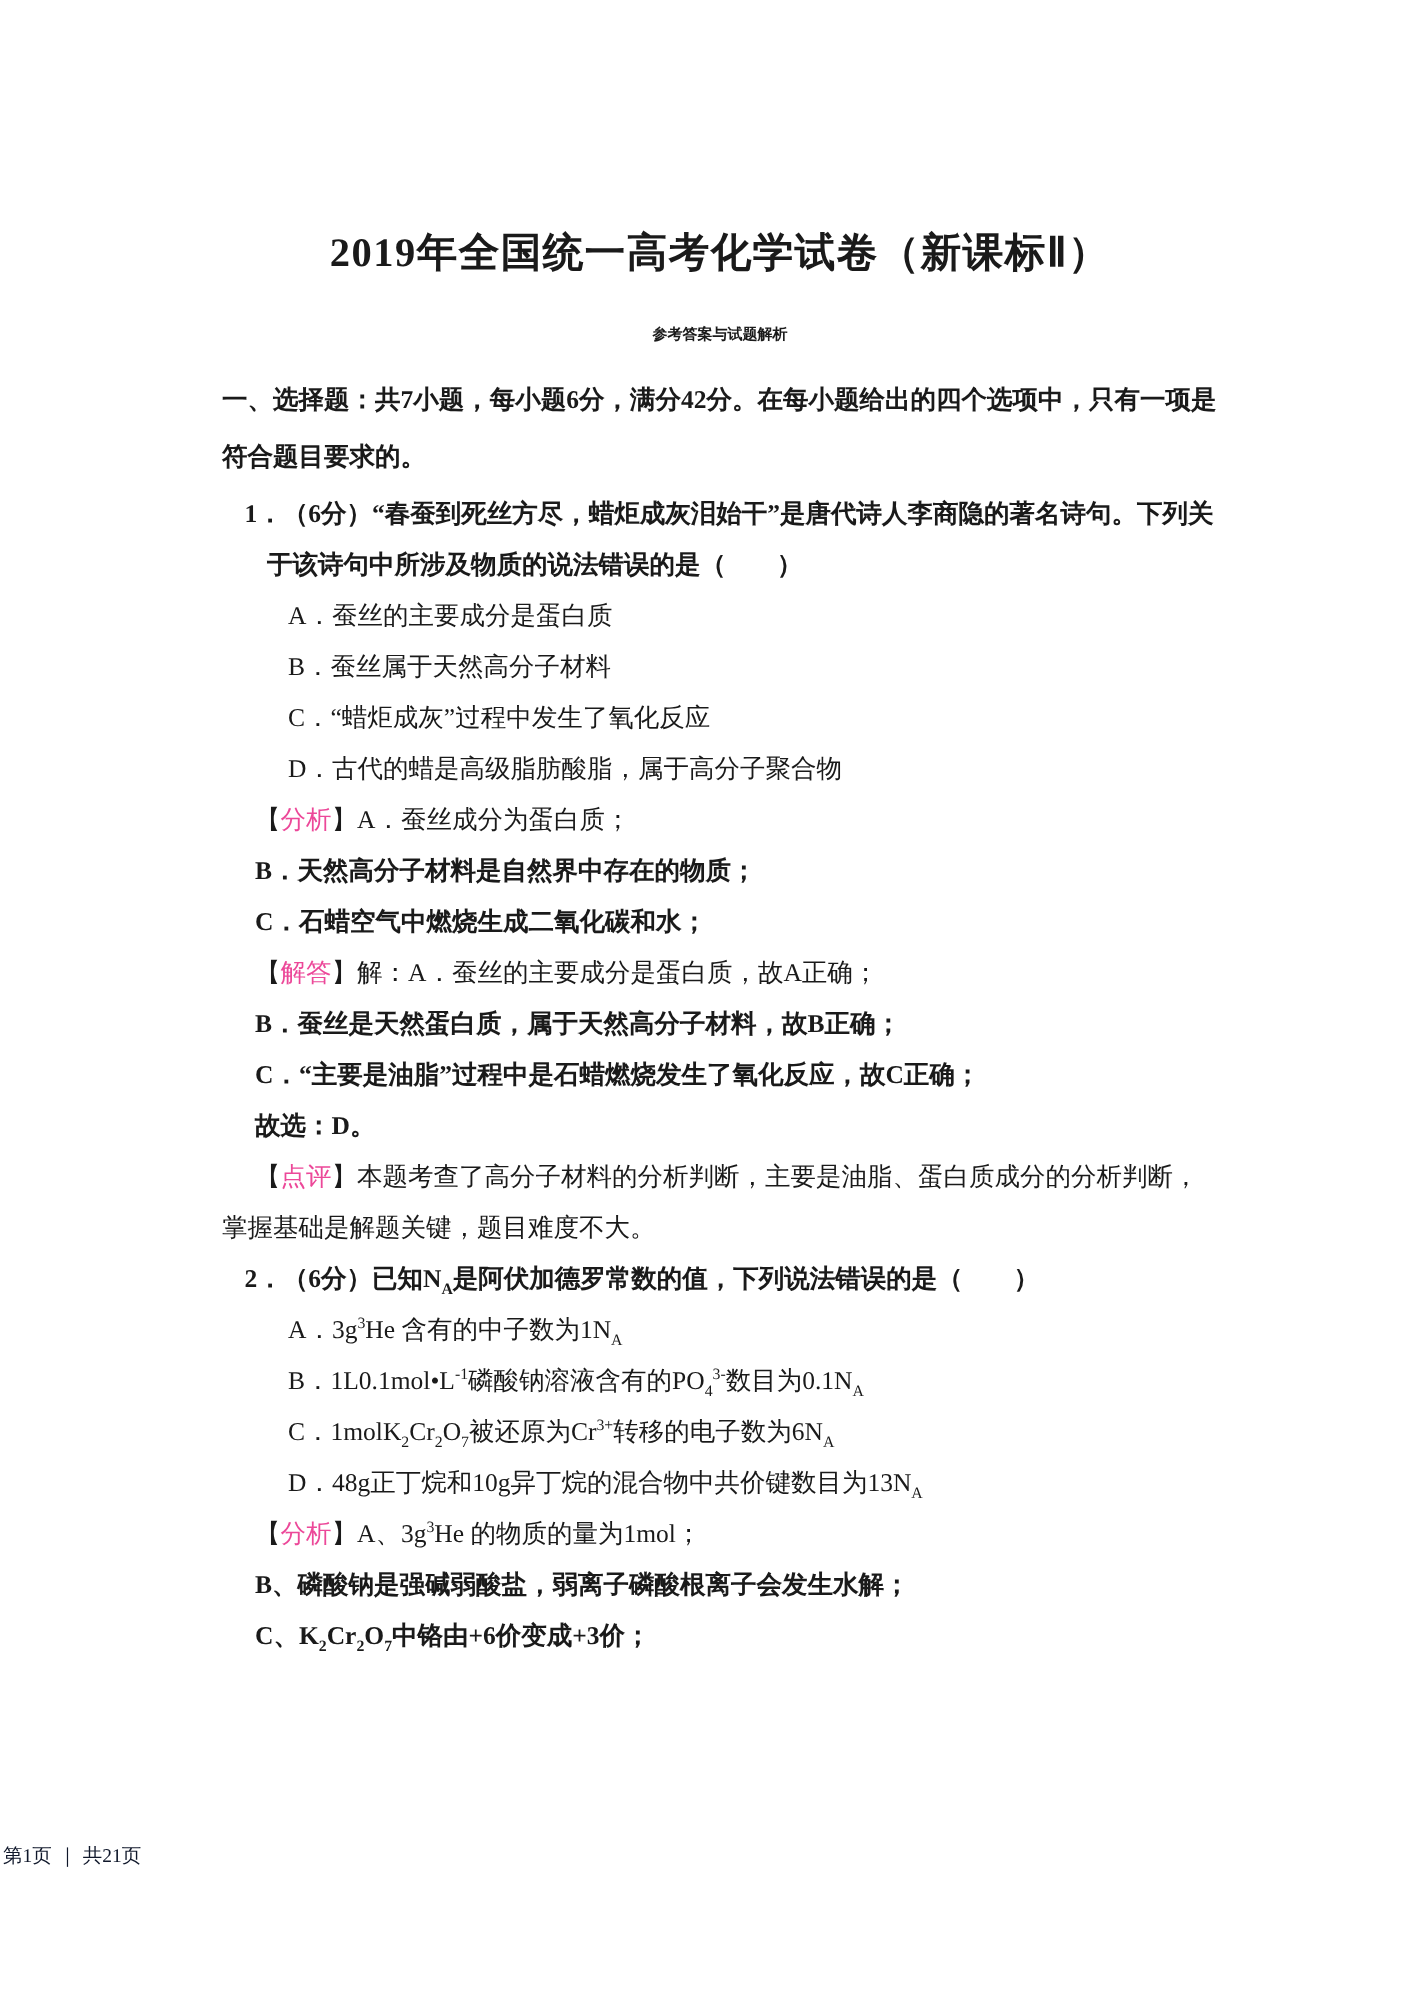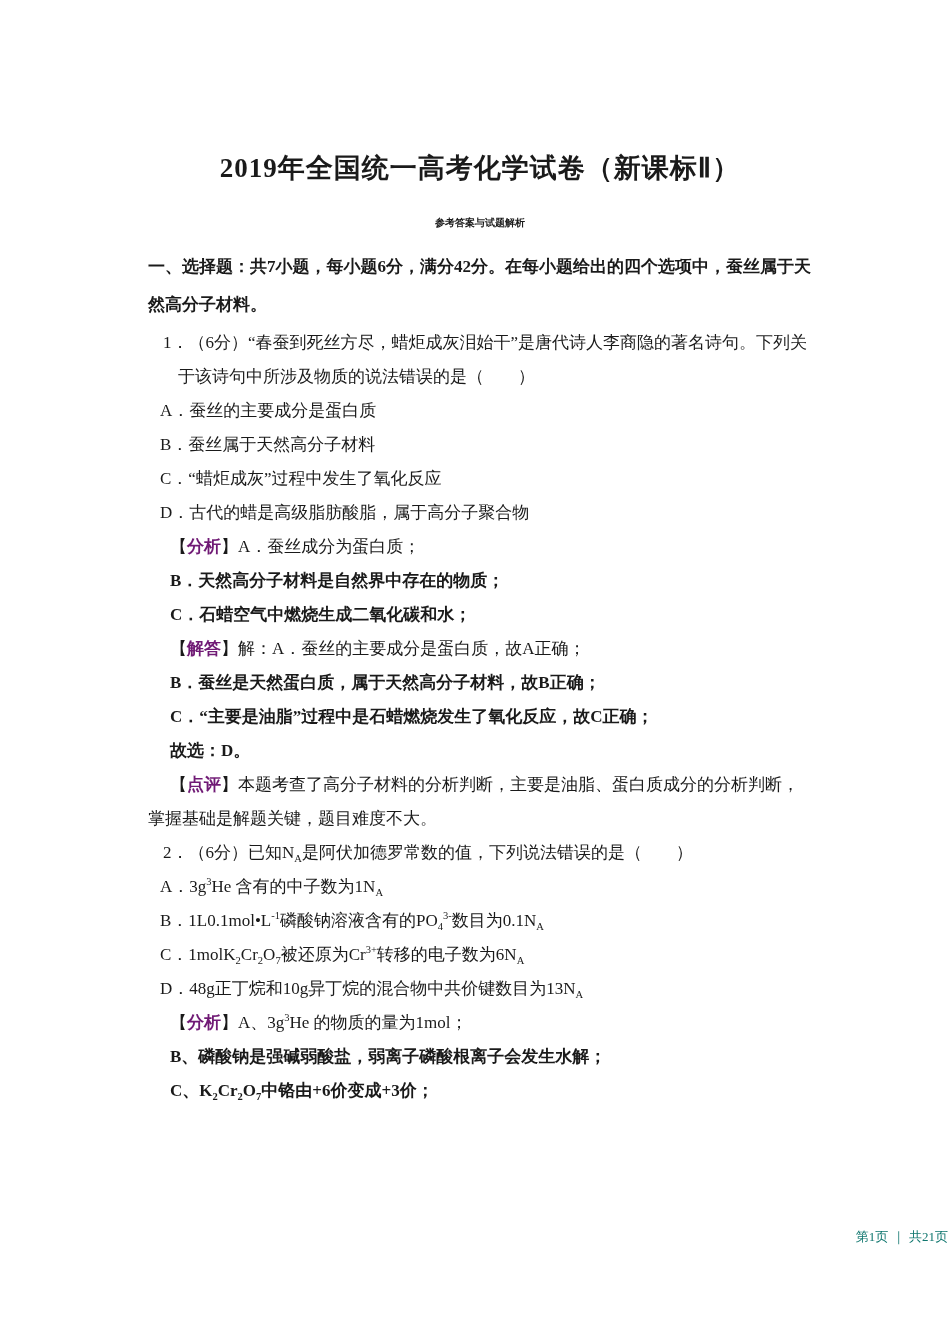--- a/index.html
+++ b/index.html
@@ -21,47 +21,47 @@
     letter-spacing: 1px;
   }
   .doc-subtitle {
     text-align: center;
     font-size: 10px;
     font-weight: bold;
     margin: 0 0 18px 0;
   }
   .line { font-size: 17px; line-height: 34px; margin: 0; }
   .section { font-weight: bold; line-height: 38px; margin-bottom: 2px; }
-  .question { padding-left: 30px; text-indent: -15px; }
-  .option { margin-left: 12px; }
+  .question { padding-left: 30px; text-indent: -15px; font-weight: bold; }
+  .option { margin-left: 44px; }
   .para { text-indent: 22px; }
   .cont { margin-left: 22px; font-weight: bold; }
-  .label-text { color: #701a75; font-weight: bold; }
+  .label-text { color: #ec4899; }
   .bracket { color: #1a1a1a; }
   sup, sub { font-size: 0.62em; line-height: 0; }
   .footer {
     position: absolute;
     left: 0; right: 0;
     bottom: 74px;
-    text-align: right;
+    text-align: left;
     font-size: 13px;
-    color: #0f766e;
+    color: #0f172a;
     font-family: "Liberation Serif", serif;
   }
   .footer span { padding: 0 2px; }
 </style>
 </head>
 <body>
 
 <div class="page">
   <div class="doc">
     <h1 class="doc-title">2019年全国统一高考化学试卷（新课标Ⅱ）</h1>
     <h2 class="doc-subtitle">参考答案与试题解析</h2>
     <div>
-        <p class="line section">一、选择题：共7小题，每小题6分，满分42分。在每小题给出的四个选项中，蚕丝属于天然高分子材料。</p>
+        <p class="line section">一、选择题：共7小题，每小题6分，满分42分。在每小题给出的四个选项中，只有一项是符合题目要求的。</p>
         <p class="line question">1．（6分）“春蚕到死丝方尽，蜡炬成灰泪始干”是唐代诗人李商隐的著名诗句。下列关于该诗句中所涉及物质的说法错误的是（　　）</p>
         <p class="line option">A．蚕丝的主要成分是蛋白质</p>
         <p class="line option">B．蚕丝属于天然高分子材料</p>
         <p class="line option">C．“蜡炬成灰”过程中发生了氧化反应</p>
         <p class="line option">D．古代的蜡是高级脂肪酸脂，属于高分子聚合物</p>
         <p class="line para"><span class="bracket">【</span><span class="label-text">分析</span><span class="bracket">】</span>A．蚕丝成分为蛋白质；</p>
         <p class="line cont">B．天然高分子材料是自然界中存在的物质；</p>
         <p class="line cont">C．石蜡空气中燃烧生成二氧化碳和水；</p>
         <p class="line para"><span class="bracket">【</span><span class="label-text">解答</span><span class="bracket">】</span>解：A．蚕丝的主要成分是蛋白质，故A正确；</p>
         <p class="line cont">B．蚕丝是天然蛋白质，属于天然高分子材料，故B正确；</p>

